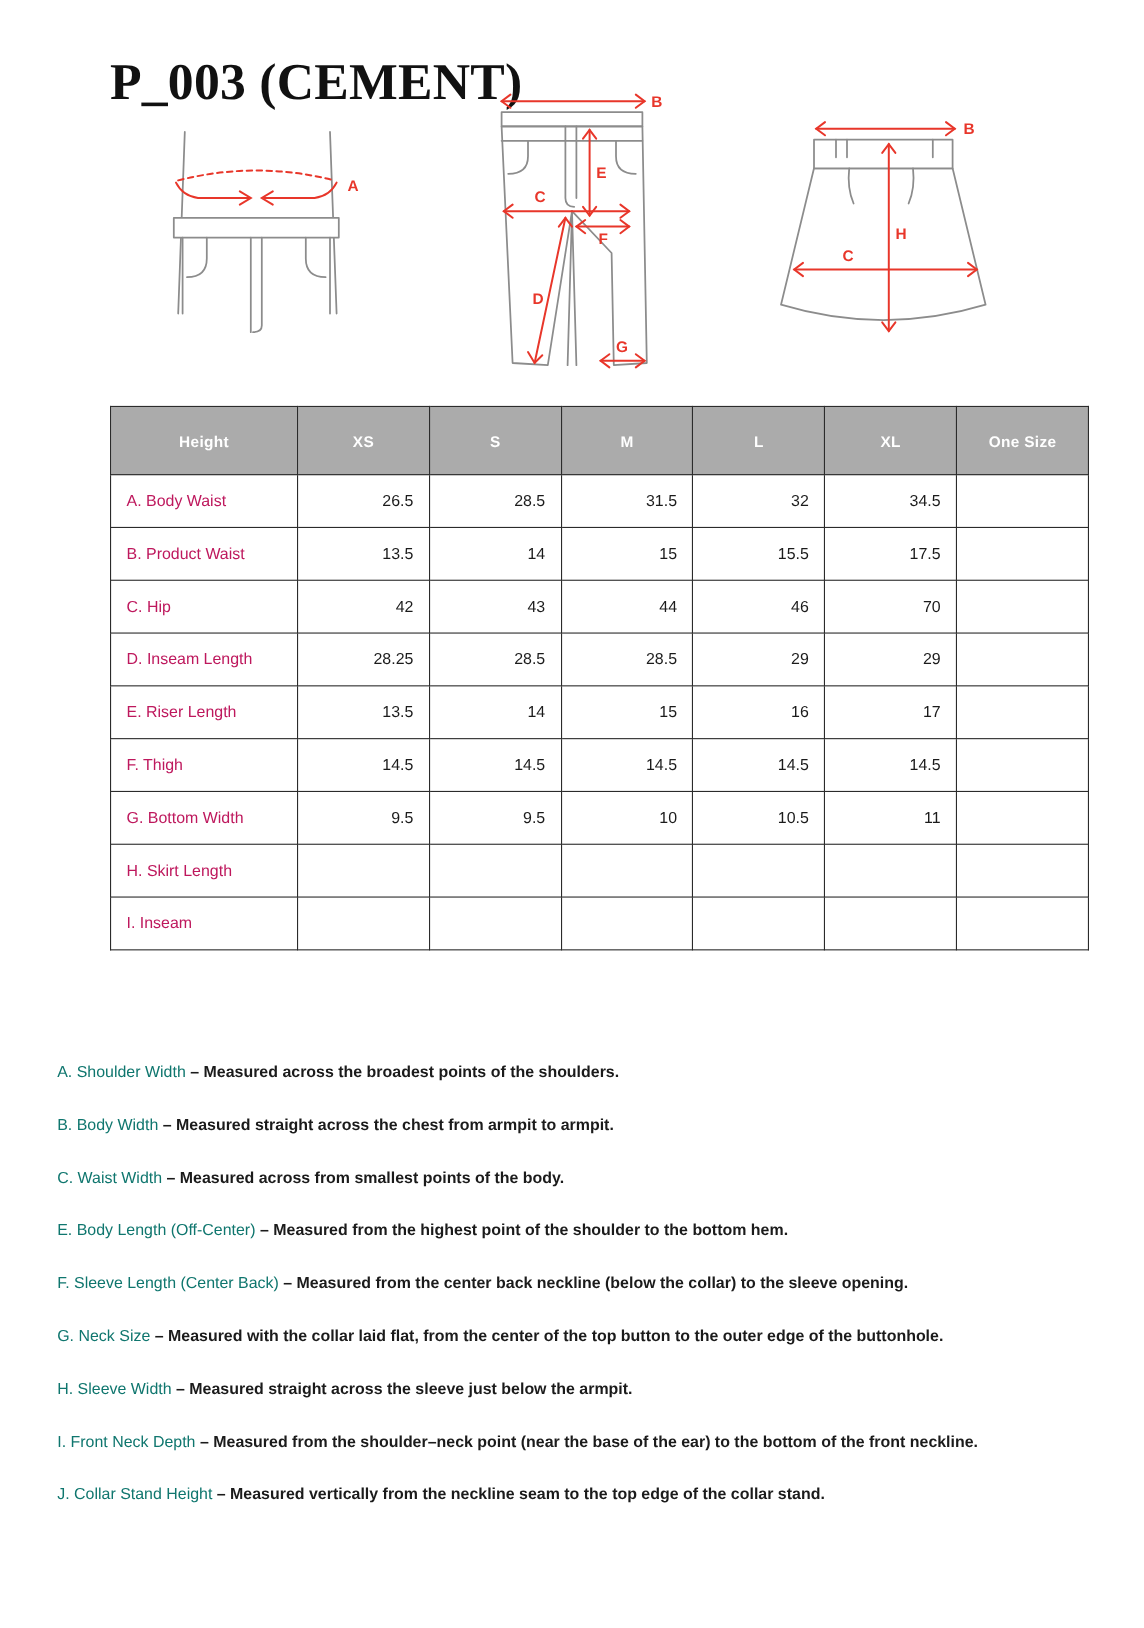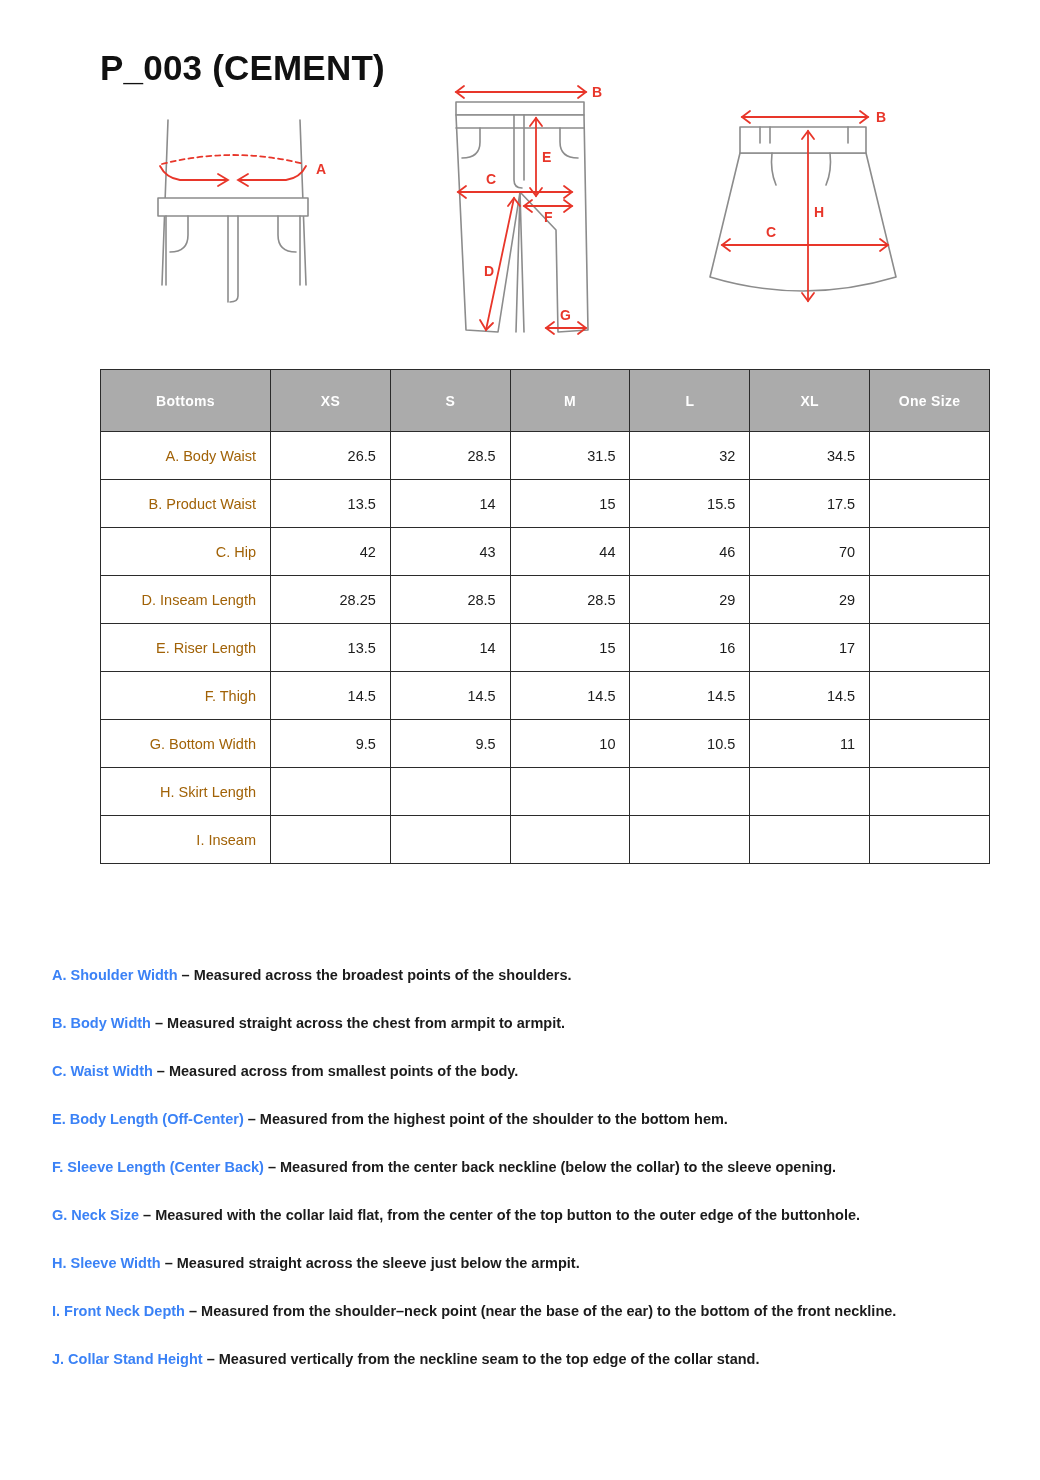--- a/index.html
+++ b/index.html
@@ -15,25 +15,26 @@
     font-family: "Liberation Sans", sans-serif;
     color: #1b1b1b;
     overflow: hidden;
   }
 
   
   .page-title {
     position: absolute;
     left: 100px;
     top: 48px;
-    font-size: 35px;
+    font-size: 47px;
     font-weight: 700;
     letter-spacing: 0.2px;
     color: #111111;
     white-space: nowrap;
+    font-family: Liberation Serif, serif;
   }
 
   
   .diagrams {
     position: absolute;
     left: 0;
     top: 80px;
     width: 1040px;
     height: 275px;
   }
@@ -97,22 +98,22 @@
     background: #ababab;
     color: #ffffff;
     font-weight: 700;
     font-size: 14px;
     letter-spacing: 0.3px;
     height: 62px;
     text-align: center;
   }
   .size-table thead th:first-child { width: 170px; }
   .size-table tbody td.row-label {
-    text-align: right;
-    color: #a16207;
+    text-align: left;
+    color: #be185d;
   }
   .size-table tbody td.val {
     text-align: right;
     color: #1b1b1b;
   }
 
   
   .definitions {
     position: absolute;
     left: 52px;
@@ -120,22 +121,22 @@
     width: 920px;
   }
   .def-item {
     font-size: 14.5px;
     line-height: 1.45;
     color: #1b1b1b;
     margin-bottom: 27px;
   }
   .def-item:last-child { margin-bottom: 0; }
   .def-term {
-    font-weight: 700;
-    color: #3b82f6;
+    font-weight: 400;
+    color: #0f766e;
   }
   .def-desc { font-weight: 700; }
 </style>
 </head>
 <body>
 
 <div class="page-title">P_003 (CEMENT)</div>
 
 <div class="diagrams">
 
@@ -241,21 +242,21 @@
       <path class="meas-line" d="M104 34 L110 26 L116 34"></path>
       <path class="meas-line" d="M104 188 L110 196 L116 188"></path>
       <text class="meas-label" x="116" y="112">H</text>
     </svg>
   </div>
 </div>
 
 <table class="size-table">
   <thead>
     <tr>
-      <th>Bottoms</th>
+      <th>Height</th>
       <th>XS</th>
       <th>S</th>
       <th>M</th>
       <th>L</th>
       <th>XL</th>
       <th>One Size</th>
     </tr>
   </thead>
   <tbody>
       <tr>

